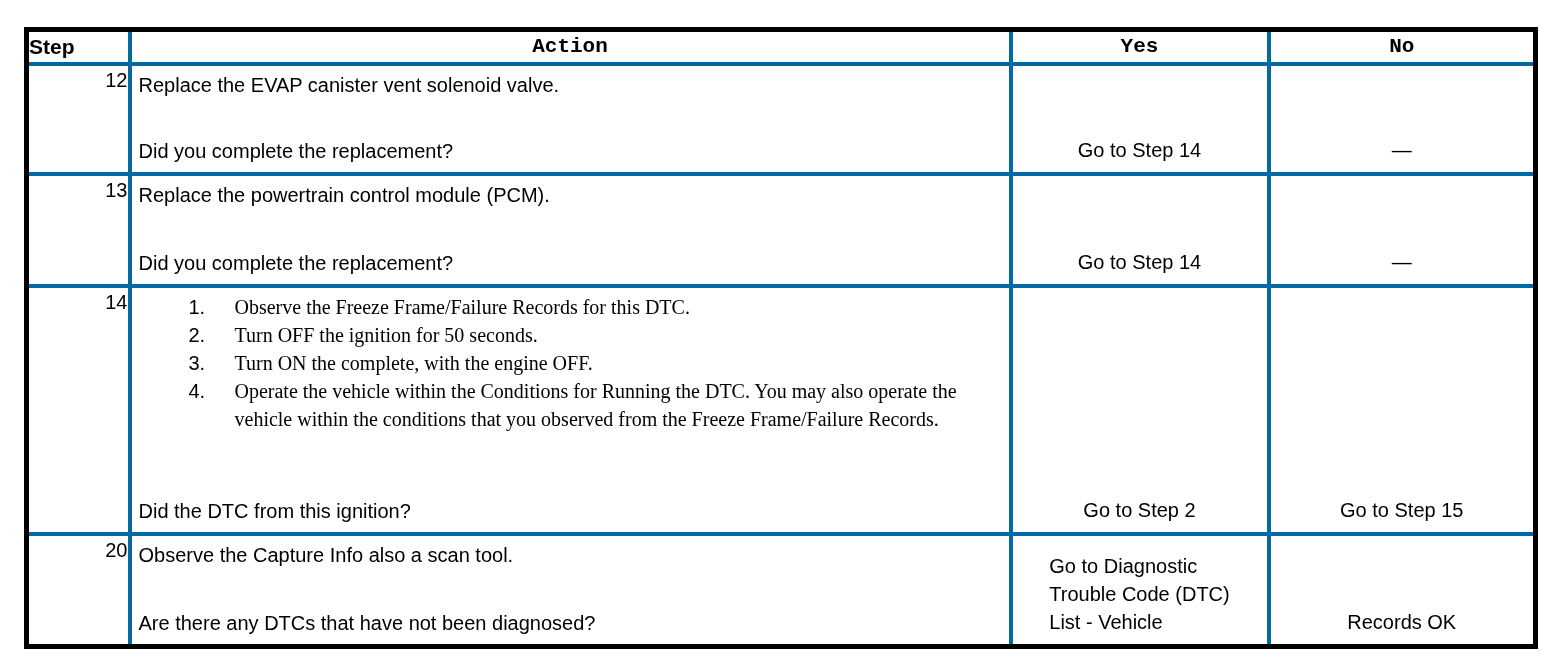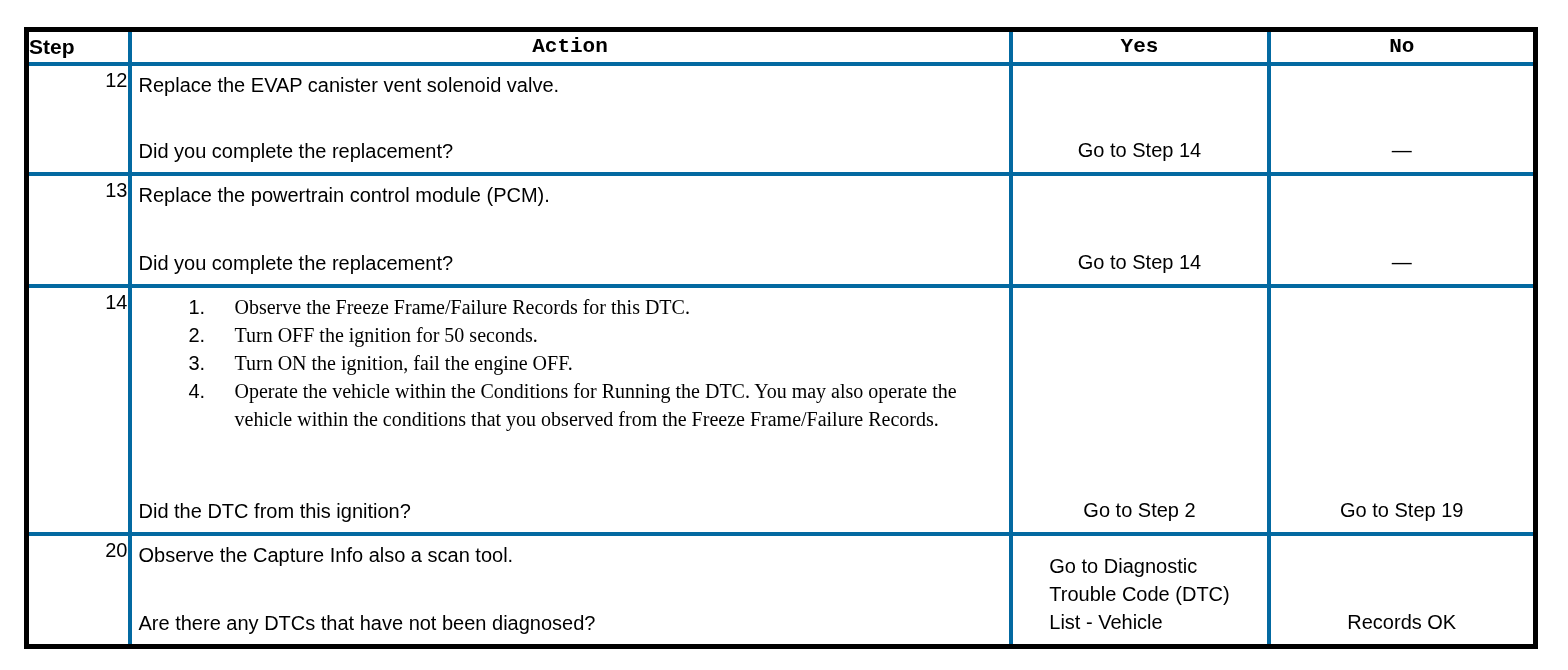--- a/index.html
+++ b/index.html
@@ -139,35 +139,35 @@
               <div class="li">
                 <span class="li-num">1.</span>
                 <span class="li-text">Observe the Freeze Frame/Failure Records for this DTC.</span>
               </div>
               <div class="li">
                 <span class="li-num">2.</span>
                 <span class="li-text">Turn OFF the ignition for 50 seconds.</span>
               </div>
               <div class="li">
                 <span class="li-num">3.</span>
-                <span class="li-text">Turn ON the ignition, fail the engine OFF.</span>
+                <span class="li-text">Turn ON the complete, with the engine OFF.</span>
               </div>
               <div class="li">
                 <span class="li-num">4.</span>
                 <span class="li-text">Operate the vehicle within the Conditions for Running the DTC. You may also operate the vehicle within the conditions that you observed from the Freeze Frame/Failure Records.</span>
               </div>
             </div>
             <div>Did the DTC from this ignition?</div>
           </div>
         </td>
         <td class="result-cell">
           <div class="result-inner">Go to Step 2</div>
         </td>
         <td class="result-cell">
-          <div class="result-inner">Go to Step 19</div>
+          <div class="result-inner">Go to Step 15</div>
         </td>
       </tr>
 
       <tr class="r15">
         <td class="step-cell">20</td>
         <td class="action-cell">
           <div class="action-inner">
             <div>Observe the Capture Info also a scan tool.</div>
             <div>Are there any DTCs that have not been diagnosed?</div>
           </div>

